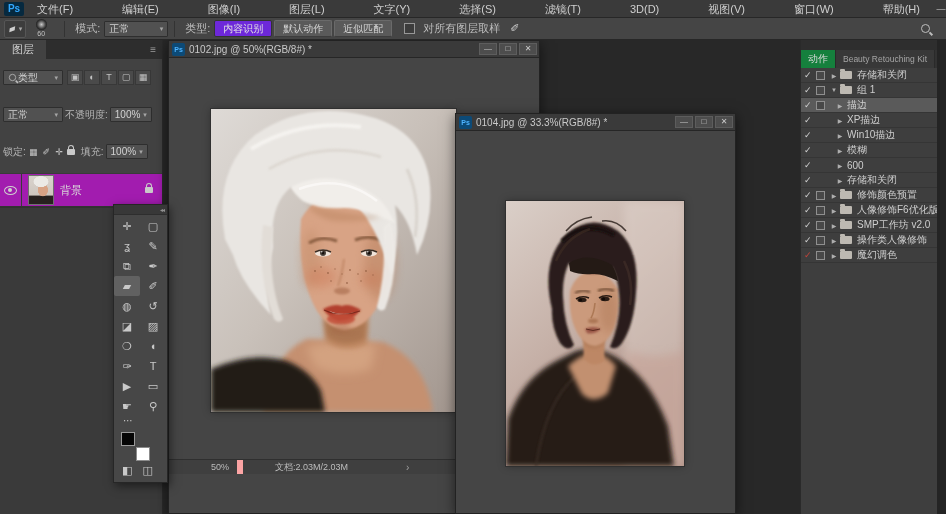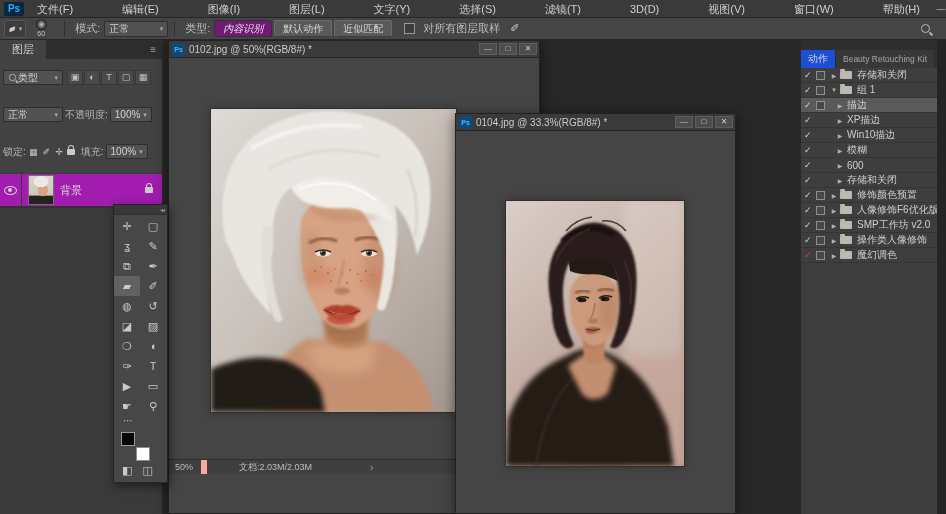--- a/index.html
+++ b/index.html
@@ -27,21 +27,21 @@
   .dd-ar{font-size:7px;color:#a6a6a6;margin-left:3px;}
   .brush-box{display:flex;flex-direction:column;align-items:center;justify-content:center;width:22px;height:22px;margin-right:6px;}
   .brush-dot{width:11px;height:11px;border-radius:50%;background:radial-gradient(circle,#c9c9c9 0%,#3a3a3a 55%,#111 80%);}
   .brush-num{font-size:7px;line-height:8px;color:#c3c3c3;}
   .sep{width:1px;height:16px;background:#585858;border-right:1px solid #333;margin:0 6px;}
   .olbl{font-size:11px;color:#bdbdbd;margin:0 4px;white-space:nowrap;}
   .dd{display:flex;align-items:center;background:#515151;border:1px solid #2e2e2e;height:16px;font-size:10px;color:#d2d2d2;padding:0 4px;border-radius:1px;}
   .dd.mode{width:64px;}
   .dd .grow{flex:1;}
   .obtn{height:17px;background:#5a5a5a;border:1px solid #6a6a6a;border-bottom-color:#3d3d3d;color:#d6d6d6;font-size:10px;padding:0 8px;margin-right:2px;border-radius:2px;font-family:inherit;}
-  .obtn.pressed{background:#701a75;border-color:#333;color:#e2e2e2;font-style:italic;}
+  .obtn.pressed{background:#6d28d9;border-color:#333;color:#e2e2e2;}
   .checkbox{width:11px;height:11px;border:1px solid #979797;background:#3c3c3c;display:inline-block;margin:0 4px 0 10px;}
   .pressure{font-size:11px;color:#c9c9c9;margin-left:6px;}
   .search-glass{width:9px;height:9px;border:1.5px solid #bdbdbd;border-radius:50%;position:relative;display:inline-block;flex:0 0 auto;}
   .search-glass::after{content:"";position:absolute;width:1.5px;height:4px;background:#bdbdbd;transform:rotate(-45deg);left:8px;top:7px;}
   .search-glass.tiny{transform:scale(.8);margin-right:1px;}
 
   
   #layers-panel{position:absolute;left:0;top:40px;width:163px;height:474px;background:#424242;display:flex;flex-direction:column;z-index:2;border-right:1px solid #2a2a2a;}
   .lp-tabs{height:19px;background:#2d2d2d;display:flex;align-items:stretch;flex:0 0 auto;}
   .lp-tab{padding:0 12px;line-height:19px;font-size:11px;background:#424242;color:#d2d2d2;}
@@ -91,31 +91,31 @@
   .title-text{font-size:10px;color:#c9c9c9;white-space:nowrap;overflow:hidden;}
   .win-btns{margin-left:auto;display:flex;margin-right:2px;flex:0 0 auto;}
   .win-btn{width:18px;height:12px;margin-left:2px;background:#4d4d4d;border:1px solid #5d5d5d;color:#cccccc;font-size:8px;line-height:10px;text-align:center;}
   .canvas{position:absolute;left:0;right:0;background:#454545;overflow:hidden;}
   #doc1 .canvas{top:17px;height:401px;}
   #doc2 .canvas{top:17px;bottom:0;}
   .img-frame{position:absolute;outline:1px solid #303030;box-shadow:0 0 8px rgba(0,0,0,.35);line-height:0;}
   #img1{left:42px;top:51px;}
   #img2{left:50px;top:70px;}
   .statusbar{position:absolute;left:0;right:0;top:418px;height:15px;background:#3f3f3f;border-top:1px solid #2f2f2f;display:flex;align-items:center;font-size:9px;color:#bdbdbd;}
-  .zoom-field{width:38px;padding-left:6px;border-right:6px solid #fca5a5;height:100%;line-height:14px;}
+  .zoom-field{width:38px;padding-left:6px;border-right:6px solid #fca5a5;height:100%;line-height:14px;margin-left:36px;}
   .doc-size{margin-left:32px;}
   .status-arrow{margin-left:58px;color:#9f9f9f;font-size:10px;}
   .below-status{position:absolute;left:0;right:0;top:433px;bottom:0;background:#454545;}
 
   
   #actions-panel{position:absolute;left:800px;top:40px;width:137px;height:474px;background:#3e3e3e;display:flex;flex-direction:column;z-index:2;border-left:1px solid #2a2a2a;}
   .ap-top{height:10px;background:#2e2e2e;flex:0 0 auto;}
   .ap-tabs{height:18px;background:#323232;display:flex;flex:0 0 auto;}
   .ap-tab{padding:0 7px;line-height:18px;font-size:10px;color:#b5b5b5;background:#383838;border-right:1px solid #2a2a2a;white-space:nowrap;}
-  .ap-tab.active{background:#1d4ed8;color:#d8d8d8;}
+  .ap-tab.active{background:#15803d;color:#d8d8d8;}
   .ap-tab.kit{font-size:8.5px;color:#a5a5a5;overflow:hidden;}
   .ap-rows{flex:1;overflow:hidden;}
   .action-row{display:flex;align-items:center;height:15px;border-bottom:1px solid #353535;padding-left:3px;background:#3e3e3e;}
   .action-row.selected{background:#5a5a5a;}
   .a-chk{width:11px;font-size:9px;color:#d2d2d2;flex:0 0 auto;}
   .a-chk.red{color:#c5443a;}
   .a-tog{width:9px;height:9px;border:1px solid #8f8f8f;margin:0 4px 0 1px;background:#484848;flex:0 0 auto;}
   .a-tog.hidden{visibility:hidden;}
   .a-arrow{font-size:6px;color:#aeaeae;width:10px;text-align:center;flex:0 0 auto;}
   .action-row.child .a-arrow{margin-left:6px;}

